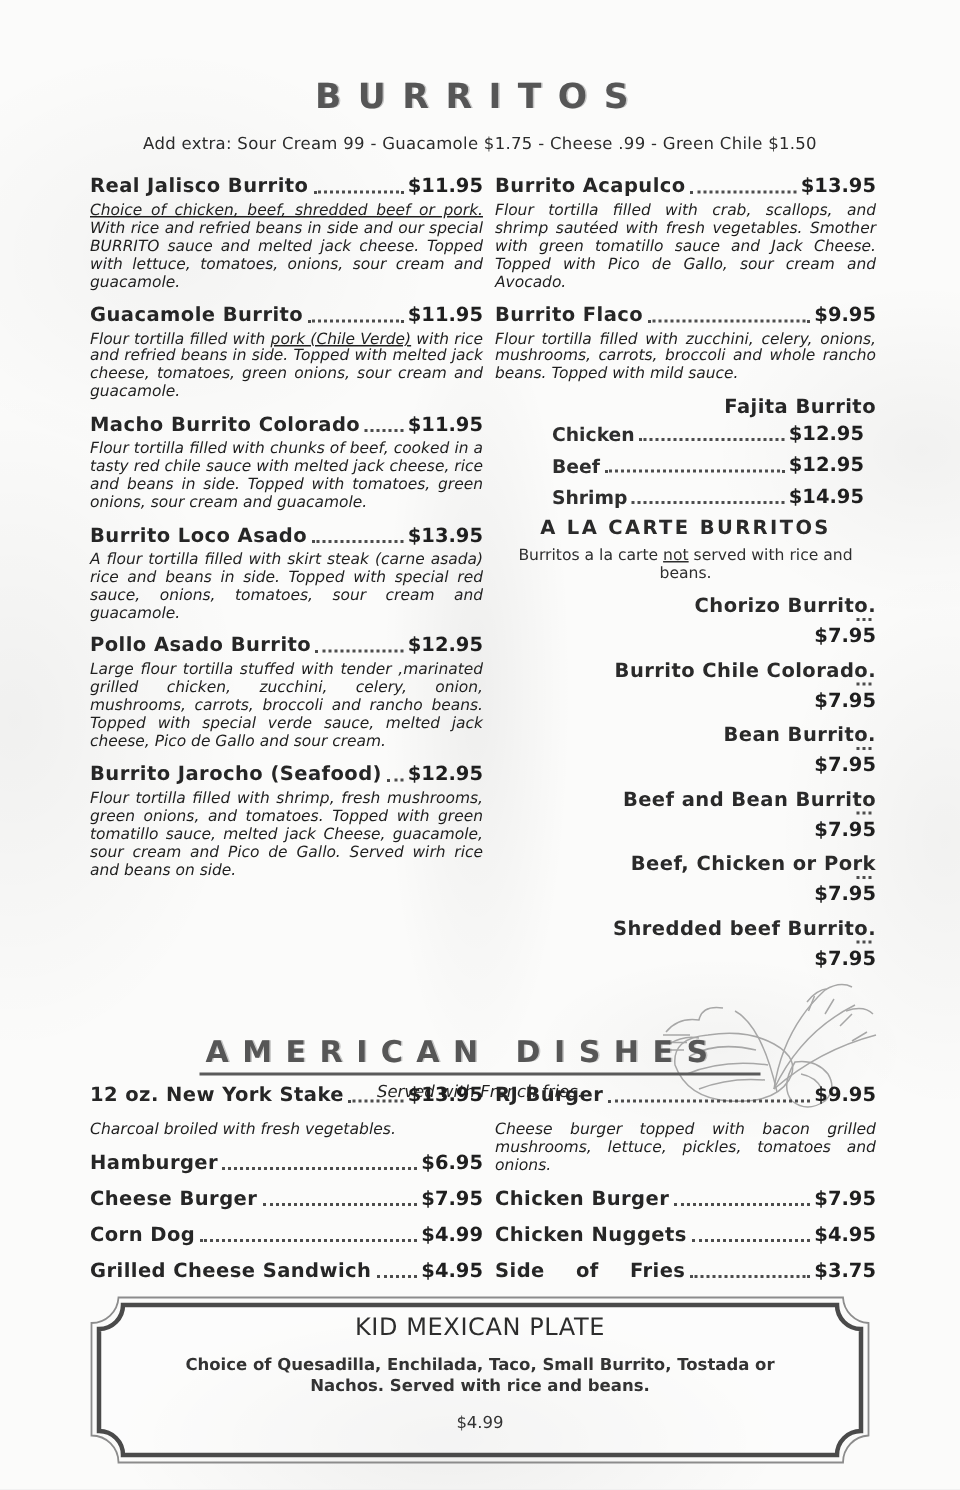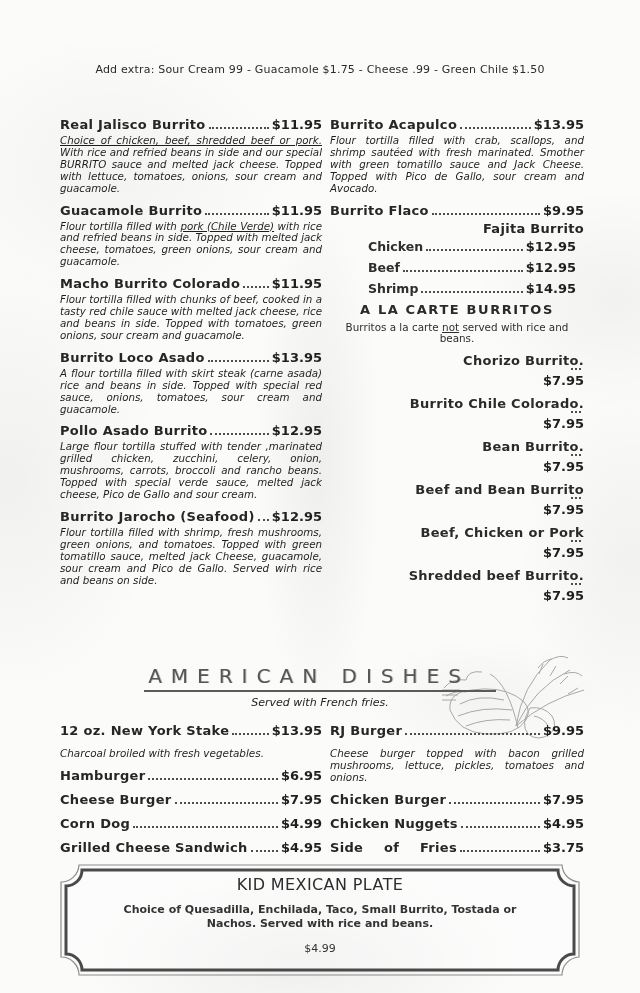--- a/index.html
+++ b/index.html
@@ -44,23 +44,23 @@
   .opt-name{font-weight:600;font-size:12.5px;white-space:nowrap;}
   
   .alc-title{font-weight:bold;font-size:13px;letter-spacing:1.6px;text-align:center;
     margin:6px 0 5px;color:#2a2a2a;}
   .alc-note{font-size:10.4px;text-align:center;line-height:11.8px;margin-bottom:8px;}
   .alc-row{display:flex;align-items:flex-end;margin-bottom:8px;flex-direction:column;}
   .alc-name{font-size:13px;white-space:nowrap;letter-spacing:.3px;color:#2a2a2a;font-weight:600;}
   
   .am-header{position:absolute;top:664px;left:0;width:100%;text-align:center;}
   .am-title{
-    display:inline-block;font-size:20px;font-weight:normal;letter-spacing:9px;color:#565656;
+    display:inline-block;font-size:20px;font-weight:bold;letter-spacing:9px;color:#565656;
     text-shadow:1px 0 0 rgba(100,100,100,.35);
-    border-bottom:2px solid #5a5a5a;padding:0 26px 2px 4px;
+    border-bottom:2px solid #5a5a5a;padding:0 26px 2px 4px;margin-top:25px;
   }
   .am-sub{margin-top:4px;font-style:italic;font-size:11px;color:#222;}
   .amL{position:absolute;left:60px;top:723px;width:262px;}
   .amR{position:absolute;left:330px;top:723px;width:254px;}
   .am-row{display:flex;align-items:flex-end;margin-bottom:9px;}
   .am-desc{font-style:italic;font-size:10.4px;line-height:12px;text-align:justify;
     margin:0 0 9px;color:#1f1f1f;}
   .spread{word-spacing:16px;}
   
   .kid-box{position:absolute;left:58px;top:862px;width:524px;height:116px;}
@@ -71,20 +71,21 @@
   .kid-price{font-size:11px;margin-top:11px;color:#333;}
   
   .sketch{position:absolute;left:438px;top:648px;width:152px;height:112px;}
 </style>
 </head>
 <body>
 
 <div class="page">
 
   <div class="b-header">
+    <div class="sec-title">BURRITOS</div>
     <div class="add-extra">Add extra: Sour Cream 99 - Guacamole $1.75 - Cheese .99 - Green Chile $1.50</div>
   </div>
 
   <div class="colL">
 
     <div>
       <div class="row">
         <span class="iname">Real Jalisco Burrito</span>
         <span class="leader"></span>
         <span class="price">$11.95</span>
@@ -140,29 +141,30 @@
   </div>
 
   <div class="colR">
 
     <div>
       <div class="row">
         <span class="iname">Burrito Acapulco</span>
         <span class="leader"></span>
         <span class="price">$13.95</span>
       </div>
-      <p class="desc">Flour tortilla filled with crab, scallops, and shrimp sautéed with fresh marinated. Smother with green tomatillo sauce and Jack Cheese. Topped with Pico de Gallo, sour cream and Avocado.</p>
+      <p class="desc">Flour tortilla filled with crab, scallops, and shrimp sautéed with fresh vegetables. Smother with green tomatillo sauce and Jack Cheese. Topped with Pico de Gallo, sour cream and Avocado.</p>
     </div>
 
     <div>
       <div class="row">
         <span class="iname">Burrito Flaco</span>
         <span class="leader"></span>
         <span class="price">$9.95</span>
       </div>
+      <p class="desc">Flour tortilla filled with zucchini, celery, onions, mushrooms, carrots, broccoli and whole rancho beans. Topped with mild sauce.</p>
     </div>
 
     <div>
       <div class="row">
         <span class="iname">Fajita Burrito</span>
       </div>
       <div class="opt-row">
         <span class="opt-name">Chicken</span>
         <span class="leader"></span>
         <span class="price">$12.95</span>

